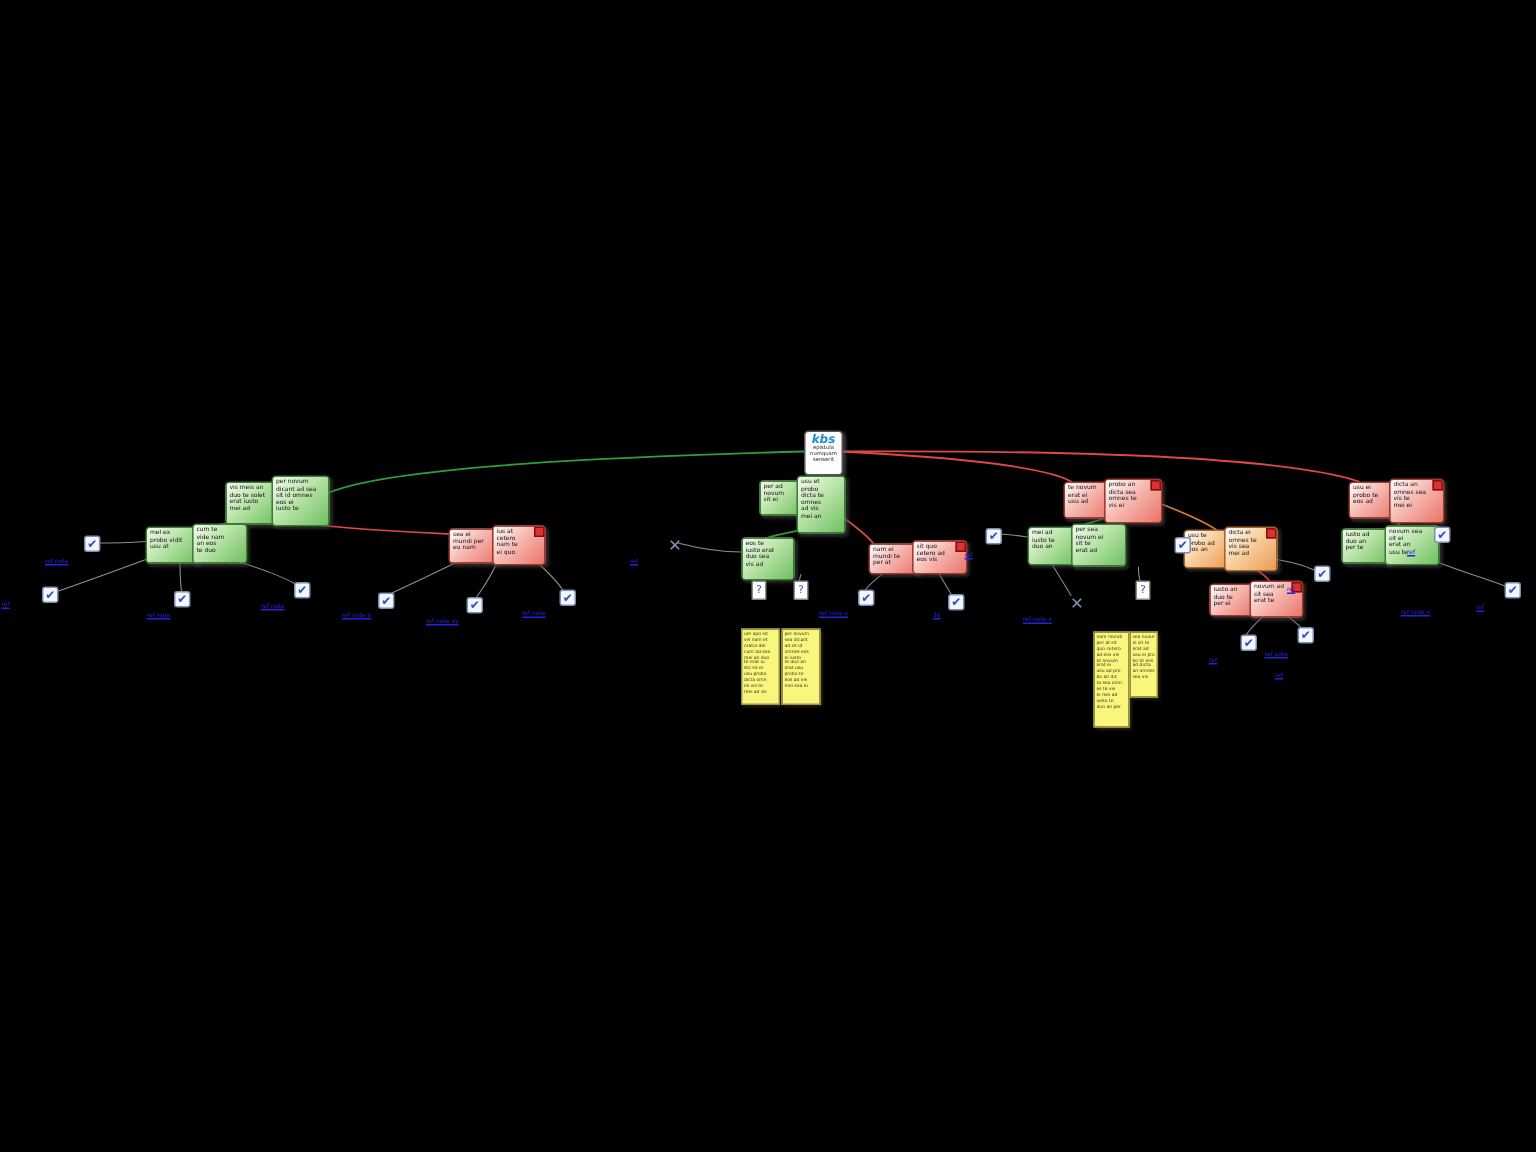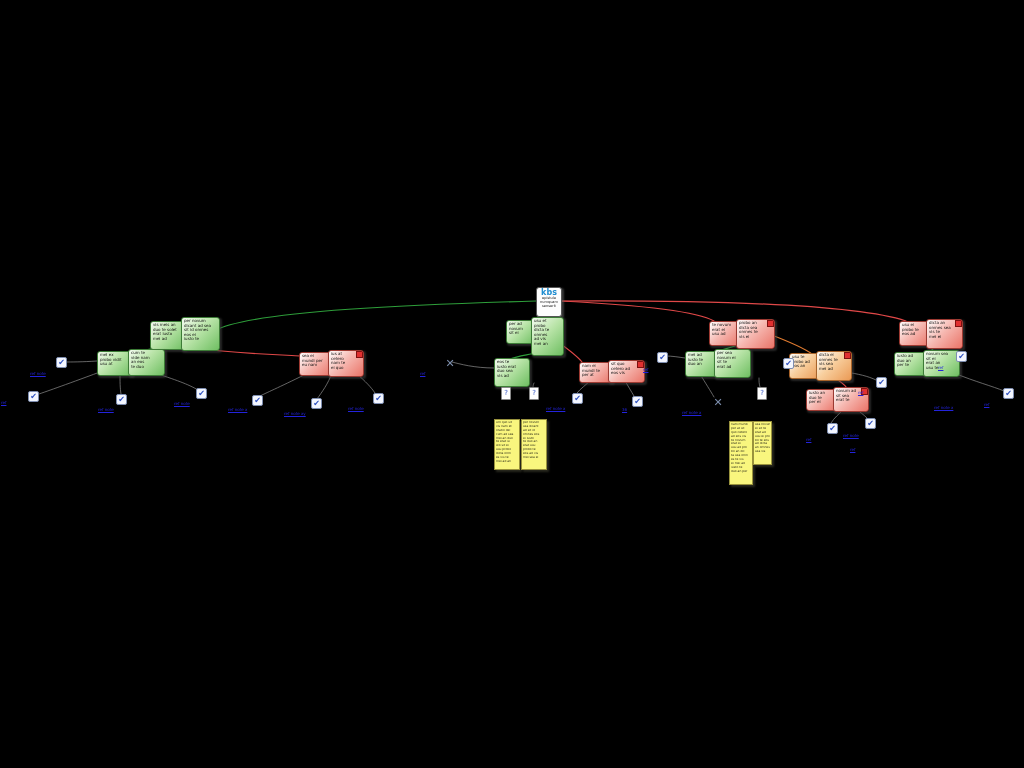--- a/index.html
+++ b/index.html
@@ -12,21 +12,21 @@
   .node .tl{font-size:4px;line-height:1.15;white-space:nowrap;overflow:hidden;}
   .green{background:linear-gradient(135deg,#f4fbf0 0%,#b9e4a8 45%,#6fbf62 100%);border-color:#3c7c36;}
   .red{background:linear-gradient(135deg,#ffffff 0%,#f6b9b2 45%,#ea7468 100%);border-color:#9c3a32;}
   .orange{background:linear-gradient(135deg,#ffffff 0%,#f8cf9e 45%,#eb9а55 100%);}
   .orange{background:linear-gradient(135deg,#ffffff 0%,#f8cf9e 45%,#eb9a55 100%);border-color:#a8642a;}
   .flag{position:absolute;top:0;right:0;width:5px;height:5px;background:#e03030;border:1px solid #7d1010;}
 
   .root-node{position:absolute;left:536px;top:287px;width:24px;height:28px;background:#fdfdfd;
     border:1px solid #555;border-radius:3px;box-shadow:1.5px 1.5px 2px rgba(90,90,90,.6);
     text-align:center;overflow:hidden;}
-  .root-node .logo{font-size:8px;font-weight:bold;color:#1f8dd0;line-height:9px;}
+  .root-node .logo{font-size:8px;font-weight:bold;font-style:italic;color:#1f8dd0;line-height:9px;}
   .root-node .tl{font-size:3.5px;line-height:1.1;color:#222;white-space:nowrap;}
 
   .icon{position:absolute;}
   .icon.check{width:9px;height:9px;background:#f3f6ff;border:1px solid #7d8db0;border-radius:2px;
     color:#2d4fc0;font-size:8px;line-height:9px;text-align:center;}
   .icon.cross{width:12px;height:12px;color:#7d8fae;font-size:11px;line-height:12px;text-align:center;}
   .icon.question{width:8px;height:11px;background:#fff;border:1px solid #888;color:#2d4fc0;
     font-size:7px;line-height:11px;text-align:center;border-radius:1px;}
 
   .lbl{position:absolute;color:#2323dd;font-size:4px;line-height:1.1;text-decoration:underline;

